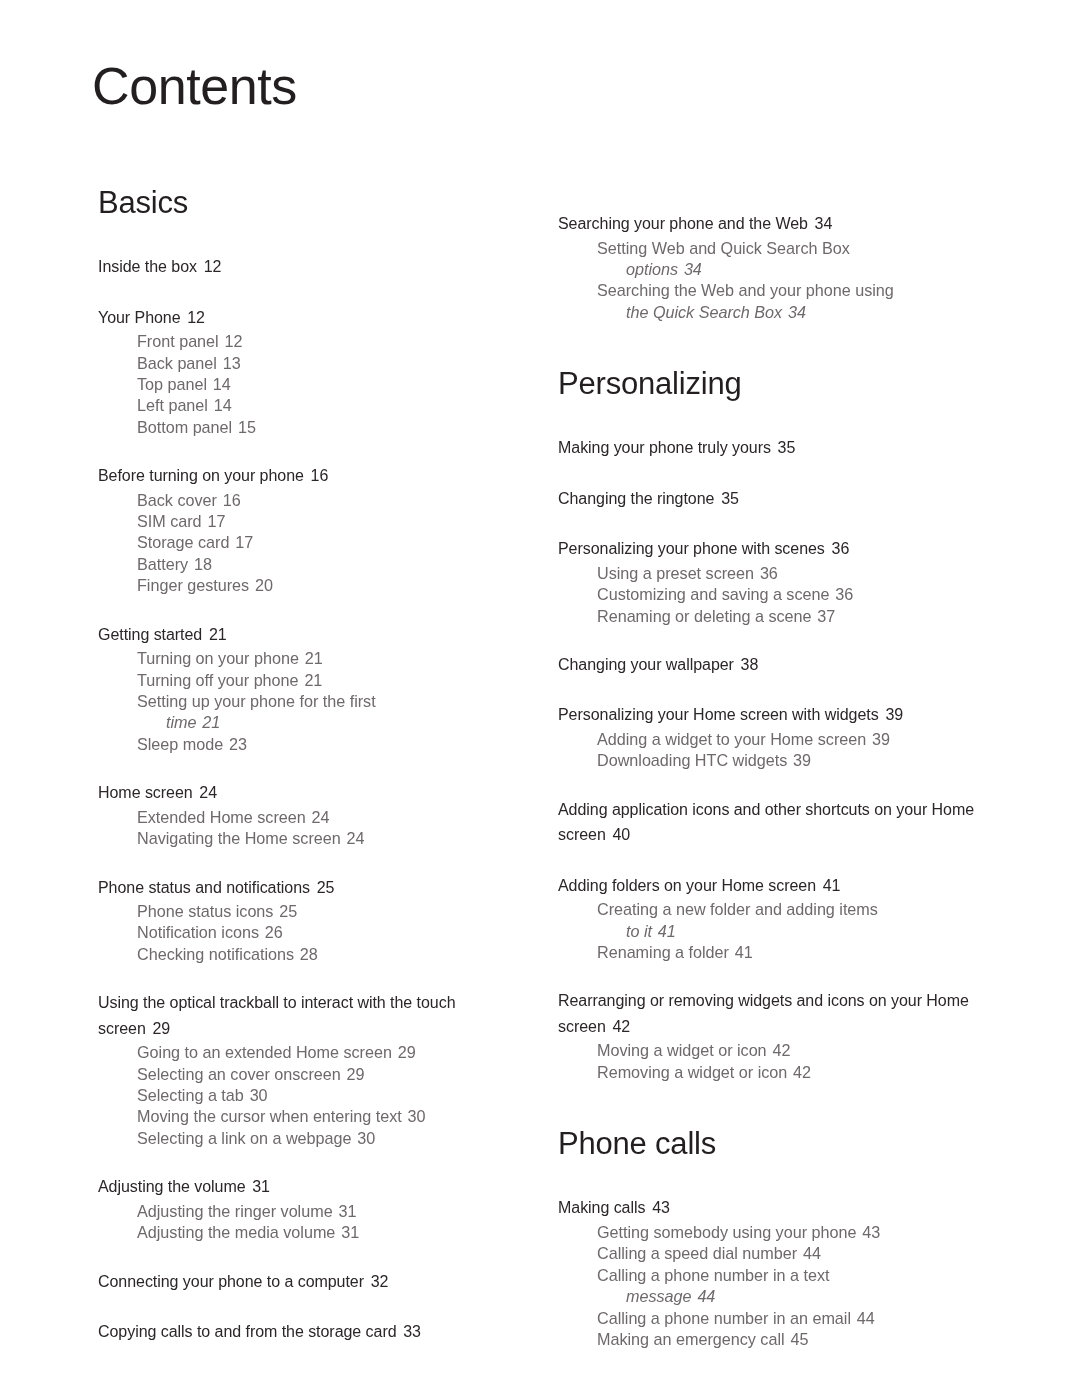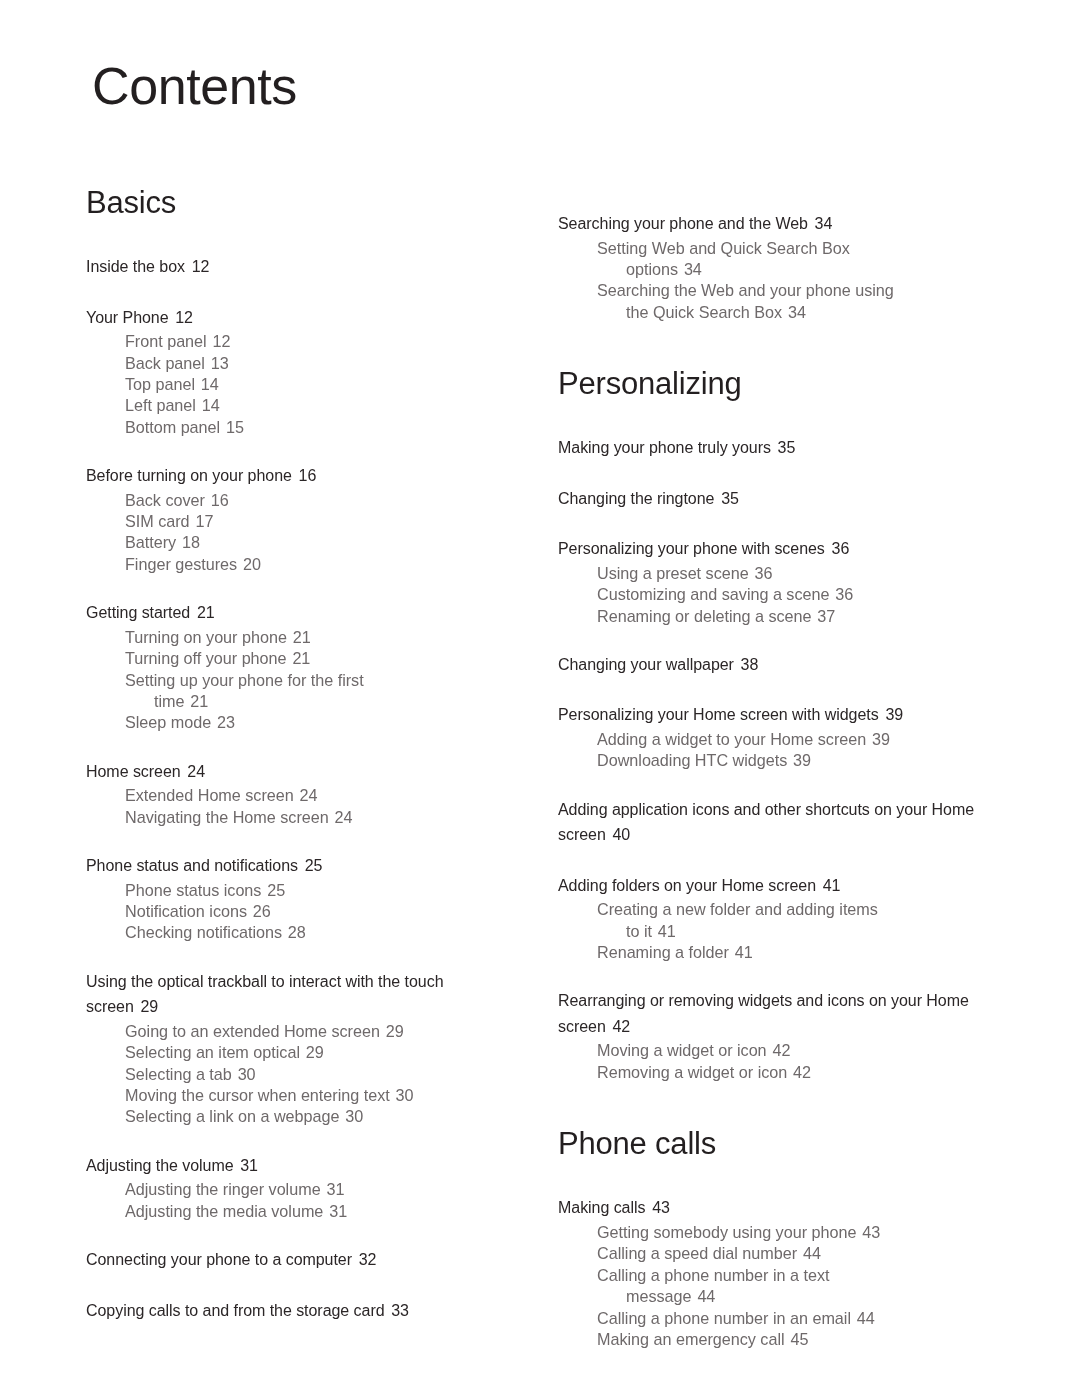--- a/index.html
+++ b/index.html
@@ -41,21 +41,21 @@
   .columns {
     position: absolute;
     left: 0;
     top: 186px;
     width: 1080px;
   }
   .col {
     position: absolute;
     top: 0;
   }
-  .col-left  { left: 86px;  width: 420px; }
+  .col-left  { left: 98px;  width: 420px; }
   .col-right { left: 558px; width: 440px; }
 
   
   .section-head {
     font-size: 31px;
     font-weight: 400;
     color: #231f20;
     letter-spacing: -0.2px;
     line-height: 1.1;
     margin: 0;
@@ -91,20 +91,21 @@
     color: #6e696a;
     line-height: 21.4px;
     letter-spacing: -0.02px;
     margin: 0;
     padding: 0 0 0 39px;
     text-indent: 0;
   }
   .entry2 .wrapline {
     display: block;
     padding-left: 29px;
+    font-style: italic;
   }
   .entry2 .pg { margin-left: 0.36em; }
 
   
   .entry1 + .sublist { margin-top: 1px; }
 </style>
 </head>
 <body>
 
 <div id="page">
@@ -121,20 +122,21 @@
             <div class="entry2"><span>Front panel</span><span class="pg">12</span></div>
             <div class="entry2"><span>Back panel</span><span class="pg">13</span></div>
             <div class="entry2"><span>Top panel</span><span class="pg">14</span></div>
             <div class="entry2"><span>Left panel</span><span class="pg">14</span></div>
             <div class="entry2"><span>Bottom panel</span><span class="pg">15</span></div>
           </div>
           <div class="entry1"><span>Before turning on your phone</span><span class="pg">16</span></div>
           <div class="sublist">
             <div class="entry2"><span>Back cover</span><span class="pg">16</span></div>
             <div class="entry2"><span>SIM card</span><span class="pg">17</span></div>
+            <div class="entry2"><span>Storage card</span><span class="pg">17</span></div>
             <div class="entry2"><span>Battery</span><span class="pg">18</span></div>
             <div class="entry2"><span>Finger gestures</span><span class="pg">20</span></div>
           </div>
           <div class="entry1"><span>Getting started</span><span class="pg">21</span></div>
           <div class="sublist">
             <div class="entry2"><span>Turning on your phone</span><span class="pg">21</span></div>
             <div class="entry2"><span>Turning off your phone</span><span class="pg">21</span></div>
             <div class="entry2"><span>Setting up your phone for the first</span><span class="wrapline">time<span class="pg">21</span></span></div>
             <div class="entry2"><span>Sleep mode</span><span class="pg">23</span></div>
           </div>
@@ -145,21 +147,21 @@
           </div>
           <div class="entry1"><span>Phone status and notifications</span><span class="pg">25</span></div>
           <div class="sublist">
             <div class="entry2"><span>Phone status icons</span><span class="pg">25</span></div>
             <div class="entry2"><span>Notification icons</span><span class="pg">26</span></div>
             <div class="entry2"><span>Checking notifications</span><span class="pg">28</span></div>
           </div>
           <div class="entry1"><span>Using the optical trackball to interact with the touch screen</span><span class="pg">29</span></div>
           <div class="sublist">
             <div class="entry2"><span>Going to an extended Home screen</span><span class="pg">29</span></div>
-            <div class="entry2"><span>Selecting an item optical</span><span class="pg">29</span></div>
+            <div class="entry2"><span>Selecting an cover onscreen</span><span class="pg">29</span></div>
             <div class="entry2"><span>Selecting a tab</span><span class="pg">30</span></div>
             <div class="entry2"><span>Moving the cursor when entering text</span><span class="pg">30</span></div>
             <div class="entry2"><span>Selecting a link on a webpage</span><span class="pg">30</span></div>
           </div>
           <div class="entry1"><span>Adjusting the volume</span><span class="pg">31</span></div>
           <div class="sublist">
             <div class="entry2"><span>Adjusting the ringer volume</span><span class="pg">31</span></div>
             <div class="entry2"><span>Adjusting the media volume</span><span class="pg">31</span></div>
           </div>
           <div class="entry1"><span>Connecting your phone to a computer</span><span class="pg">32</span></div>
@@ -173,21 +175,21 @@
             <div class="entry2"><span>Setting Web and Quick Search Box</span><span class="wrapline">options<span class="pg">34</span></span></div>
             <div class="entry2"><span>Searching the Web and your phone using</span><span class="wrapline">the Quick Search Box<span class="pg">34</span></span></div>
           </div>
         </div>
         <div class="section">
           <h2 class="section-head">Personalizing</h2>
           <div class="entry1"><span>Making your phone truly yours</span><span class="pg">35</span></div>
           <div class="entry1"><span>Changing the ringtone</span><span class="pg">35</span></div>
           <div class="entry1"><span>Personalizing your phone with scenes</span><span class="pg">36</span></div>
           <div class="sublist">
-            <div class="entry2"><span>Using a preset scene</span><span class="pg">36</span></div>
+            <div class="entry2"><span>Using a preset screen</span><span class="pg">36</span></div>
             <div class="entry2"><span>Customizing and saving a scene</span><span class="pg">36</span></div>
             <div class="entry2"><span>Renaming or deleting a scene</span><span class="pg">37</span></div>
           </div>
           <div class="entry1"><span>Changing your wallpaper</span><span class="pg">38</span></div>
           <div class="entry1"><span>Personalizing your Home screen with widgets</span><span class="pg">39</span></div>
           <div class="sublist">
             <div class="entry2"><span>Adding a widget to your Home screen</span><span class="pg">39</span></div>
             <div class="entry2"><span>Downloading HTC widgets</span><span class="pg">39</span></div>
           </div>
           <div class="entry1"><span>Adding application icons and other shortcuts on your Home screen</span><span class="pg">40</span></div>

